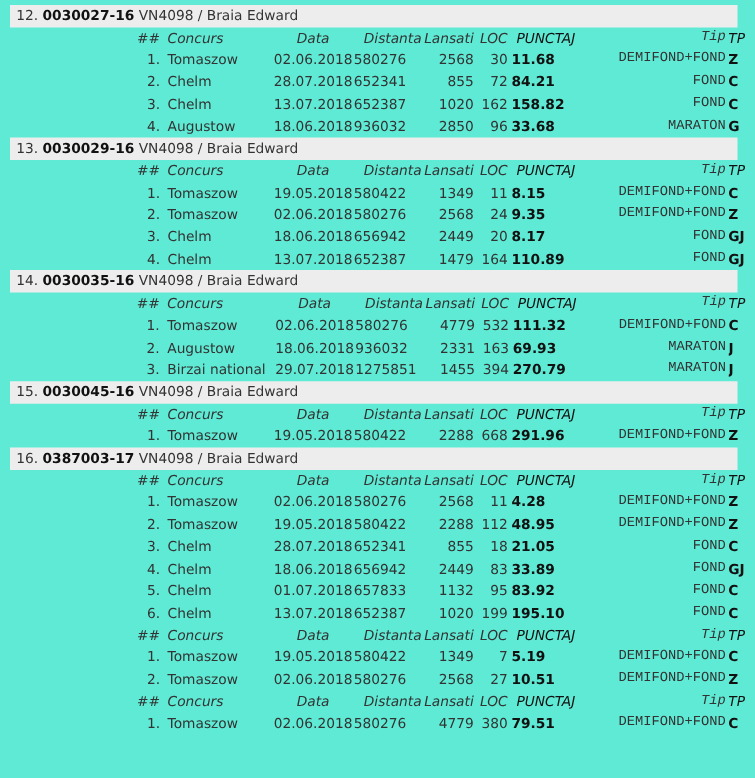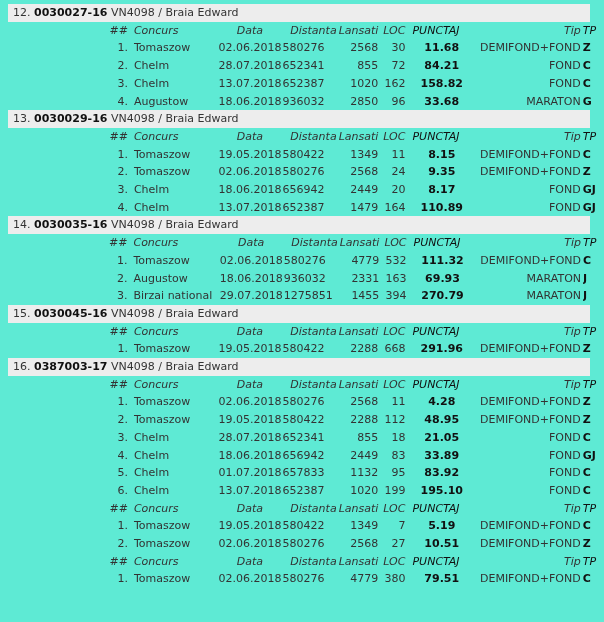--- a/index.html
+++ b/index.html
@@ -50,24 +50,24 @@
     color: #333;
   }
   tr.hdr td { font-style: italic; font-weight: normal; }
   .c1 { text-align: right; padding-right: 3px; }
   .c2 { text-align: left;  padding-left: 3px; }
   .c3 { text-align: center;  padding-left: 2px; }
   .c4 { text-align: left;  padding-left: 1px; margin-left: 31px; }
   tr.hdr .c4 { text-align: right; padding-right: 2px; }
   .c5 { text-align: right; padding-right: 5px; }
   .c6 { text-align: right; padding-right: 3px; }
-  .c7 { text-align: center; padding-right: 2px; }
+  .c7 { text-align: left; padding-right: 2px; }
   tbody .c7 { font-weight: bold; color: #111; }
   tr.hdr .c7 { text-align: left; padding-left: 4px; font-weight: normal; }
-  .c8 { text-align: right; padding-right: 2px; }
+  .c8 { text-align: right; padding-right: 2px; font-family: Liberation Mono, monospace; }
   .c9 { text-align: left; }
   tbody .c9 { font-weight: bold; color: #111; }
 </style>
 </head>
 <body>
 
 <div class="page">
 
   <div class="band">
     <span>12.</span>

